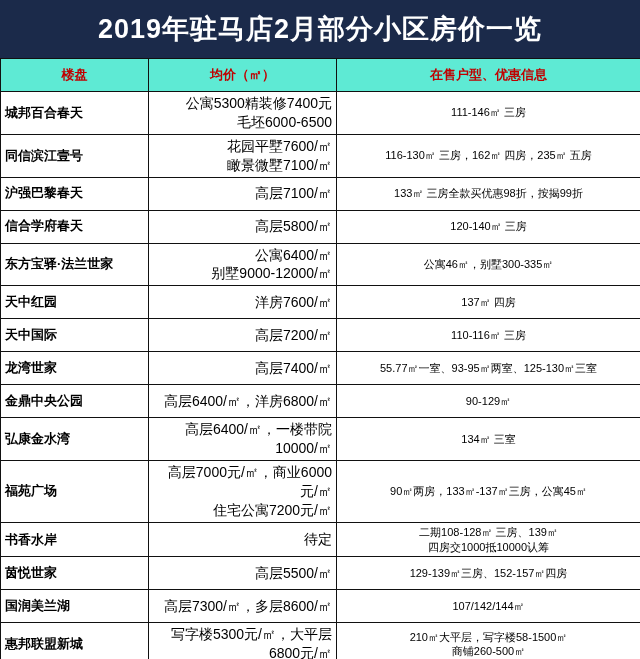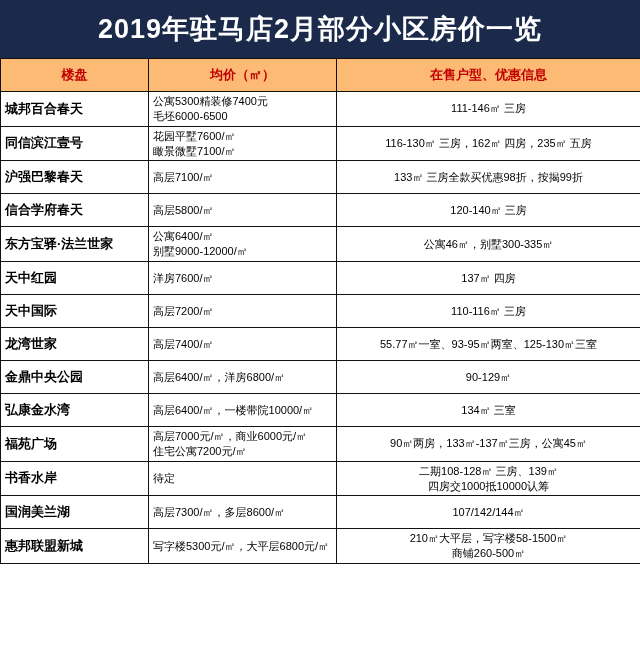--- a/index.html
+++ b/index.html
@@ -41,36 +41,36 @@
   table.price-table col.c1 { width: 148px; }
   table.price-table col.c2 { width: 188px; }
   table.price-table col.c3 { width: 304px; }
 
   table.price-table th, table.price-table td {
     border: 1px solid #111111;
     padding: 2px 4px;
     vertical-align: middle;
   }
   thead th {
-    background: #fdba74;
+    background: #5eead4;
     color: #c00000;
     font-weight: bold;
     font-size: 13px;
     height: 28px;
   }
   td.name {
     text-align: left;
     font-weight: bold;
     font-size: 13px;
     color: #000000;
     line-height: 1.25;
   }
   td.price {
-    text-align: left;
-    font-size: 11px;
+    text-align: right;
+    font-size: 14px;
     color: #000000;
     line-height: 1.35;
   }
   td.info {
     text-align: center;
     font-size: 11px;
     color: #000000;
     line-height: 1.35;
     padding-left: 6px;
   }
@@ -232,20 +232,31 @@
           <td class="price">
             <span class="line">待定</span>
           </td>
           <td class="info">
             <span class="line">二期108-128㎡ 三房、139㎡</span>
             <span class="line">四房交1000抵10000认筹</span>
           </td>
         </tr>
         <tr>
           <td class="name">
+            <span class="line">茵悦世家</span>
+          </td>
+          <td class="price">
+            <span class="line">高层5500/㎡</span>
+          </td>
+          <td class="info">
+            <span class="line">129-139㎡三房、152-157㎡四房</span>
+          </td>
+        </tr>
+        <tr>
+          <td class="name">
             <span class="line">国润美兰湖</span>
           </td>
           <td class="price">
             <span class="line">高层7300/㎡，多层8600/㎡</span>
           </td>
           <td class="info">
             <span class="line">107/142/144㎡</span>
           </td>
         </tr>
         <tr>

